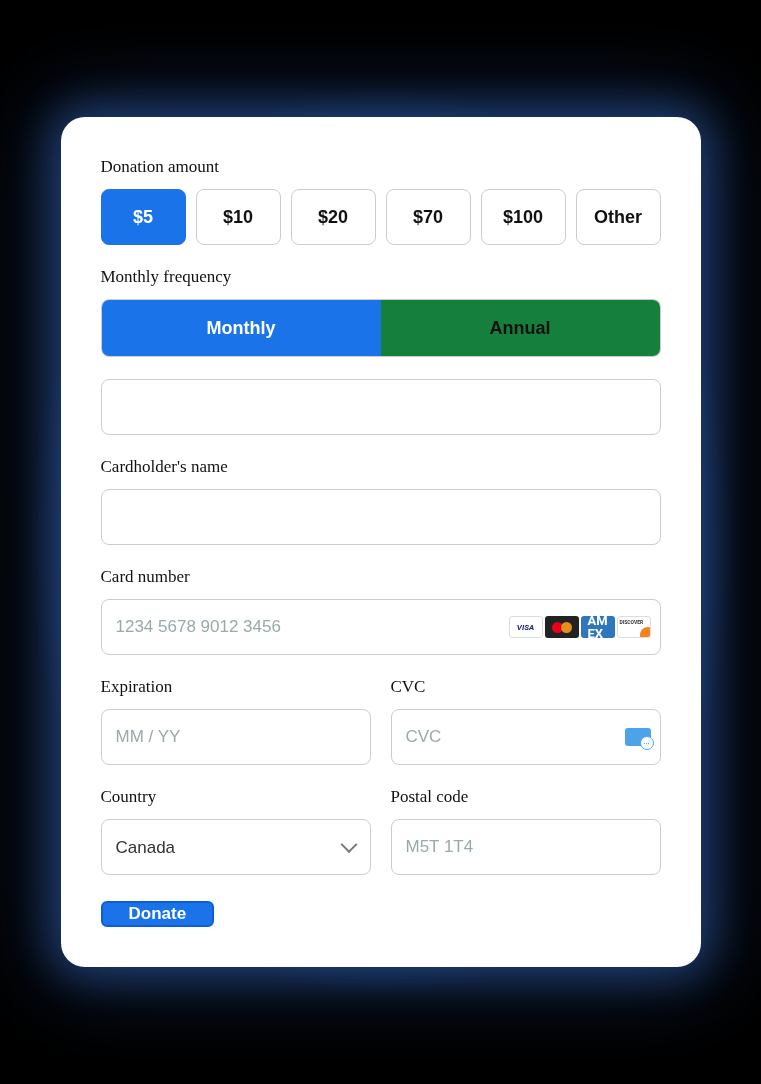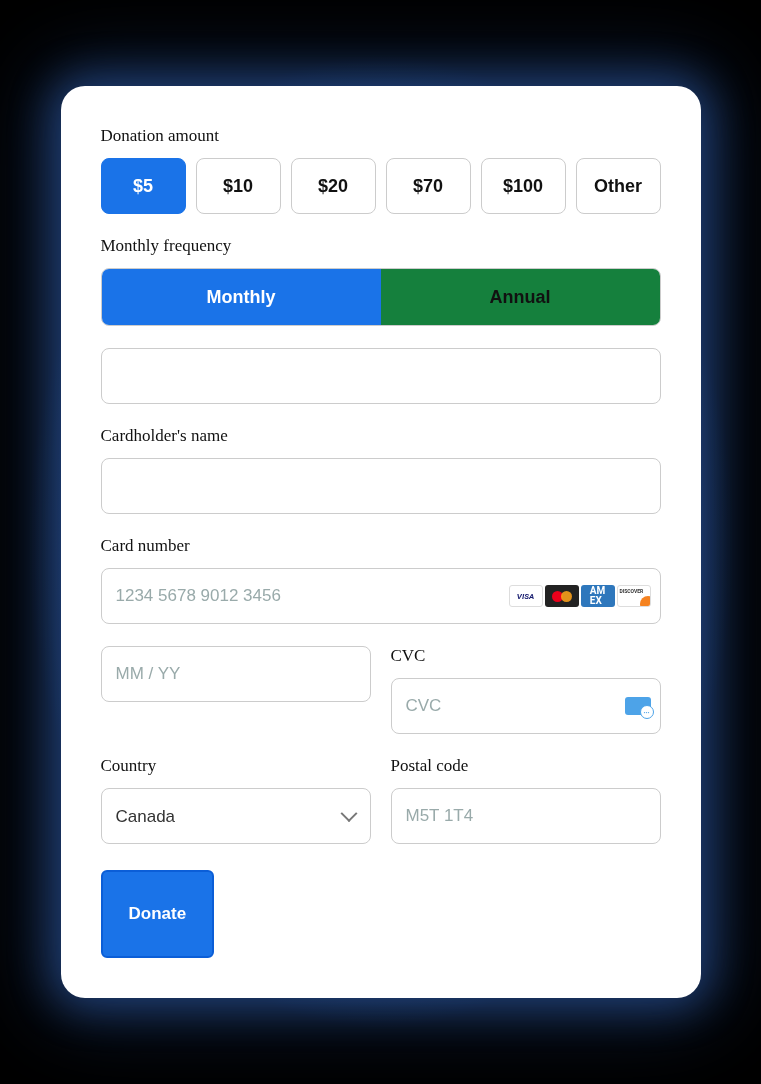--- a/index.html
+++ b/index.html
@@ -101,21 +101,21 @@
       display: flex;
       align-items: center;
       justify-content: center;
       font-size: 8px;
       font-weight: 700;
     }
     .brand.visa { background:#fff; border:1px solid #ddd; color:#1a1f71; font-style: italic;}
     .brand.mc { background:#222; position: relative;}
     .brand.mc::before { content:""; width:11px;height:11px;background:#eb001b;border-radius:50%;position:absolute;left:7px;}
     .brand.mc::after { content:""; width:11px;height:11px;background:#f79e1b;border-radius:50%;position:absolute;right:7px;opacity:0.9;}
-    .brand.amex { background:#2e77bc; color:#fff; font-size:10px; line-height:1;}
+    .brand.amex { background:#2e77bc; color:#fff; font-size:13px; line-height:1;}
     .brand.disc { background:#fff; border:1px solid #ddd; color:#f58220; position:relative; overflow:hidden;}
     .brand.disc::after{content:"";position:absolute;right:-6px;bottom:-6px;width:16px;height:16px;background:#f58220;border-radius:50%;}
     .row2 {
       display: flex;
       gap: 20px;
     }
     .col { flex: 1; }
     .cvc-wrap { position: relative; }
     .cvc-icon {
       position: absolute;
@@ -152,21 +152,21 @@
       border-bottom: 2px solid #777;
       transform: translateY(-70%) rotate(45deg);
       pointer-events: none;
     }
     select.input { appearance: none; -webkit-appearance:none; background:#fff; }
     .donate-btn {
       background: #1a73e8;
       color: #fff;
       border: 2px solid #0b5ed7;
       border-radius: 6px;
-      padding: 32px 26px;
+      padding: 1px 26px;
       font-size: 17px;
       font-weight: 600;
       cursor: pointer;
       margin-top: 4px;
     }
   </style>
 </head>
 <body>
 
 <div class="glow">
@@ -211,20 +211,21 @@
         <span class="brand amex">AM<br>EX</span>
         <span class="brand disc">
               <span style="font-size:5px;color:#333;position:absolute;top:2px;left:2px;">DISCOVER</span>
             </span>
       </div>
     </div>
   </div>
 
   <div class="section row2">
     <div class="col">
+      <div class="label">Expiration</div>
       <input class="input" type="text" placeholder="MM / YY" style="">
     </div>
     <div class="col">
       <div class="label">CVC</div>
       <div class="cvc-wrap">
         <input class="input" type="text" style="padding-right: 44px;" placeholder="CVC">
         <span class="cvc-icon"></span>
       </div>
     </div>
   </div>

